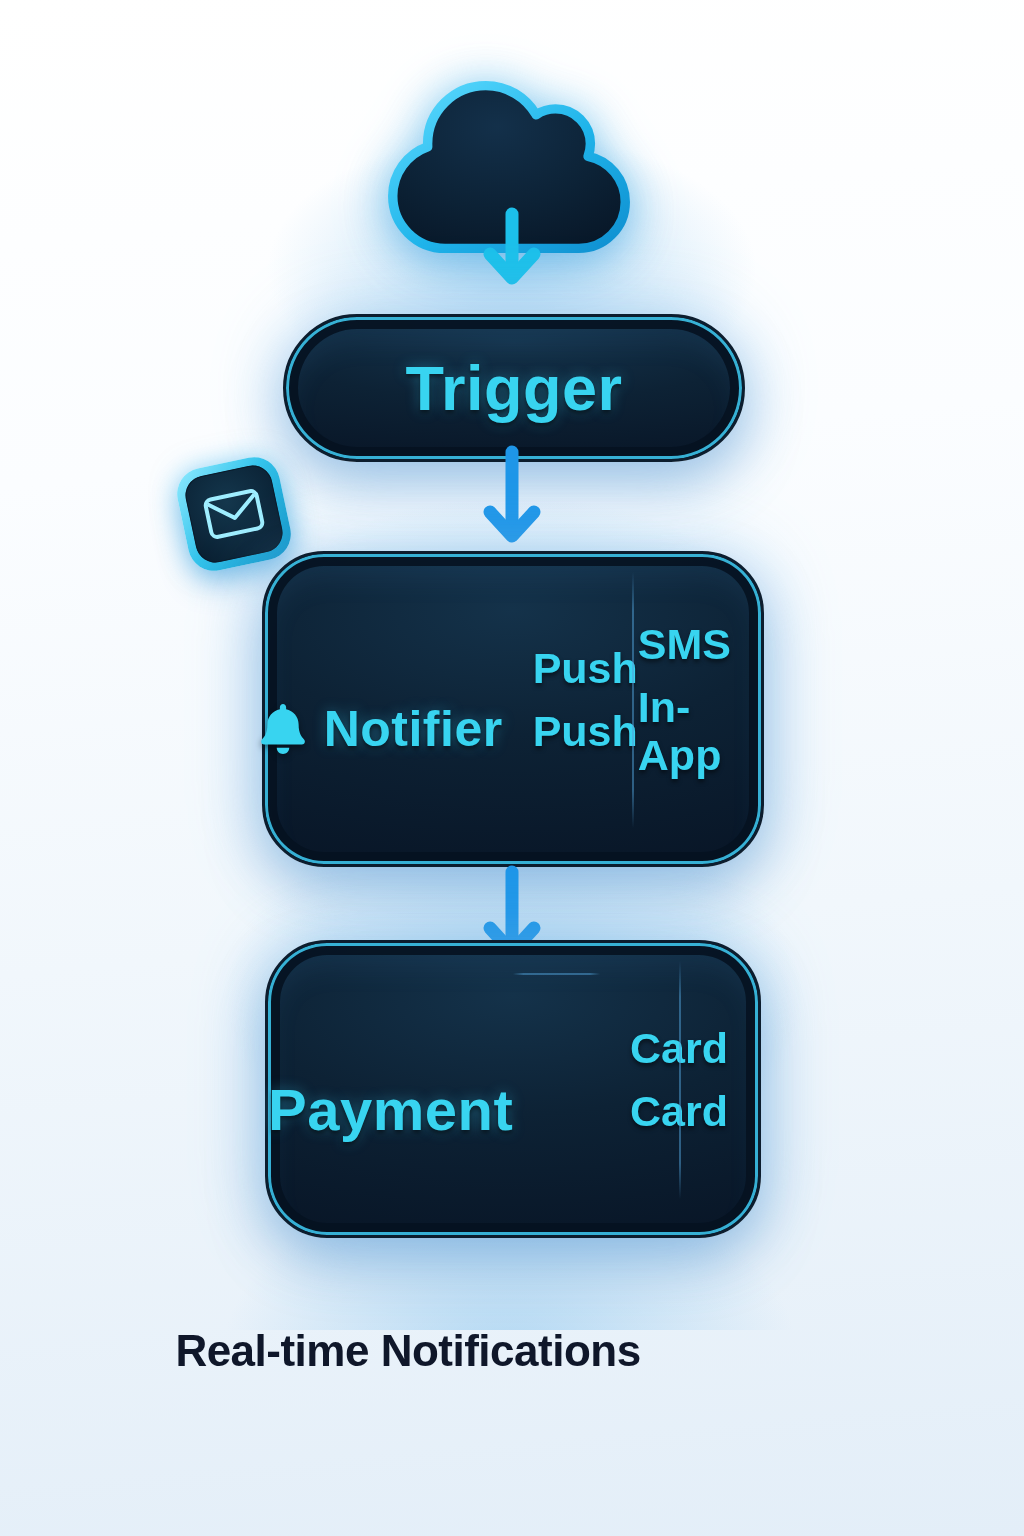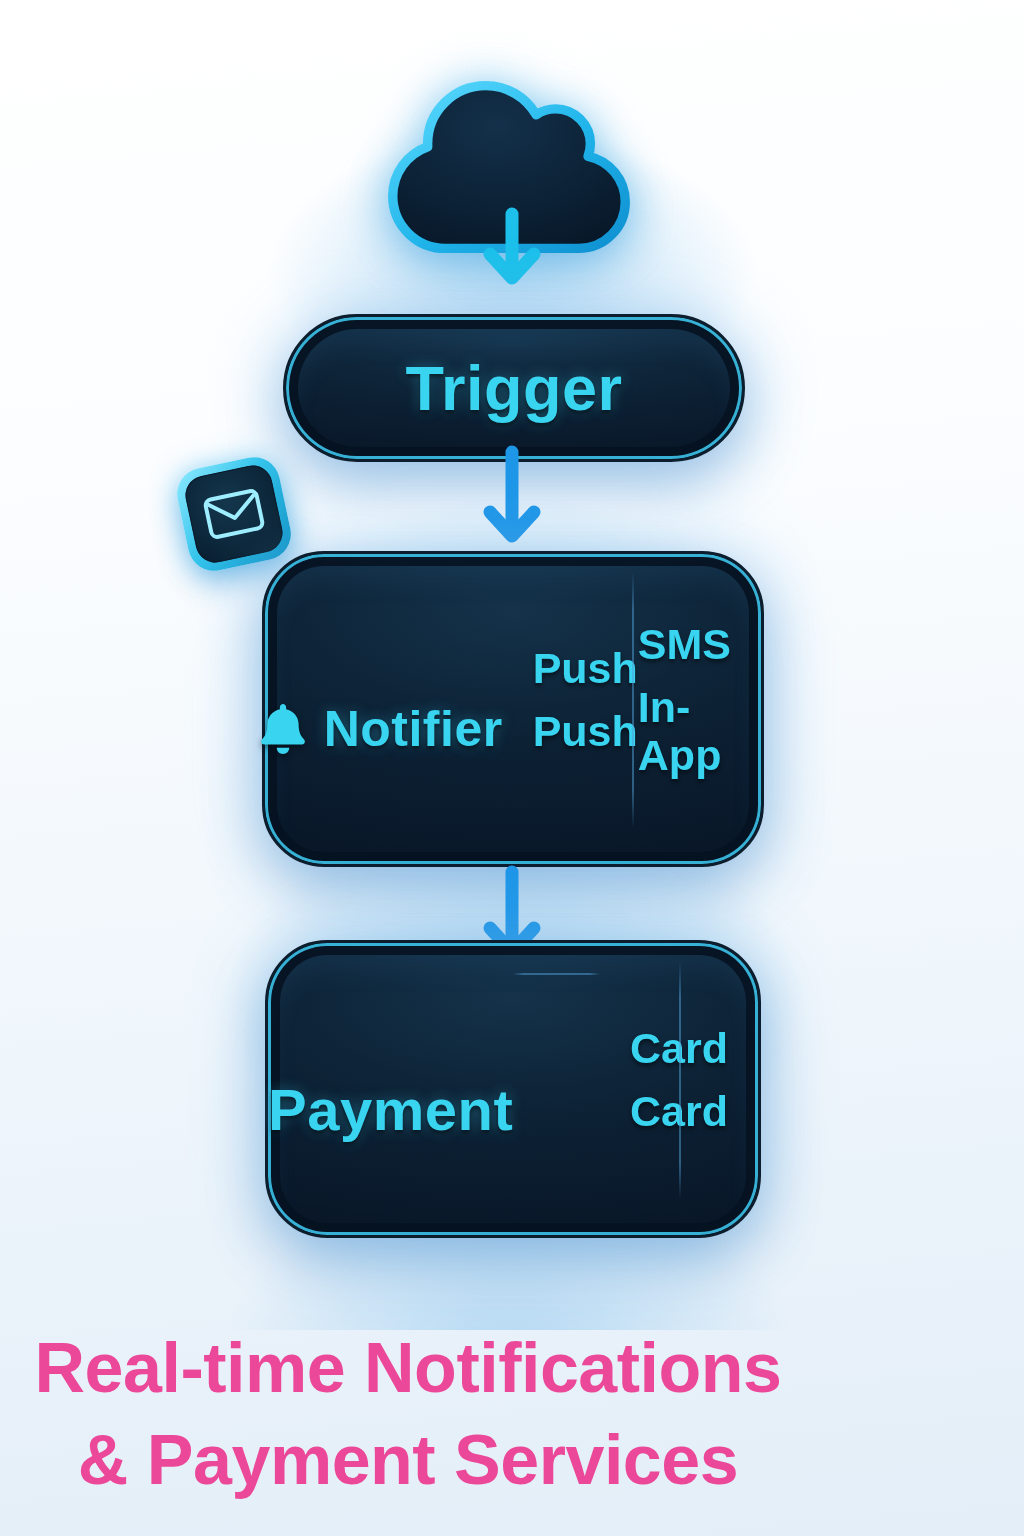--- a/index.html
+++ b/index.html
@@ -88,21 +88,21 @@
   }
   .email-badge-inner{
     width:88px;height:88px;border-radius:20px;
     background:radial-gradient(circle at 45% 35%, #14374d 0%, #0b2336 70%, #081b2b 100%);
     display:flex;align-items:center;justify-content:center;
     box-shadow:inset 0 0 0 1px rgba(10,25,40,.9);
   }
   
   .caption{
     position:absolute;left:0;top:1322px;width:816px;text-align:center;
-    color:#ec4899;font-weight:700;font-size:70px;line-height:1.32;
+    color:#0f172a;font-weight:700;font-size:44px;line-height:1.32;
     letter-spacing:-0.5px;
   }
 </style>
 </head>
 <body>
 
 <div class="stage">
 
   <div class="halo"></div>
 
@@ -194,16 +194,15 @@
     <div class="columns">
       <div class="col">
         <div class="col-item">Card</div>
         <div class="col-item">Card</div>
       </div>
     </div>
   </div>
 
   <div class="caption">
     <div>Real-time Notifications</div>
-    <div>&amp; Payment Services</div>
   </div>
 
 </div>
 
 </body></html>

